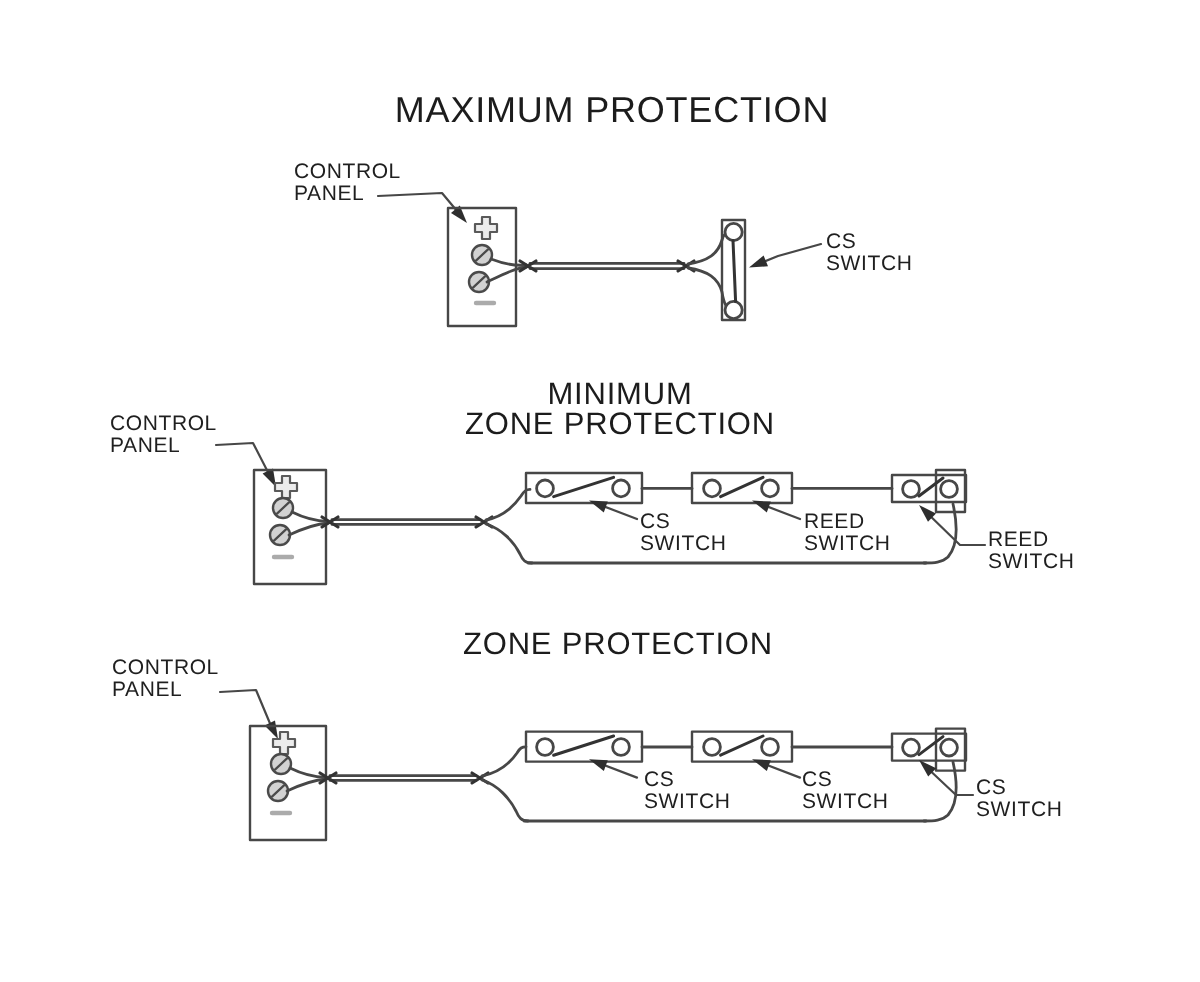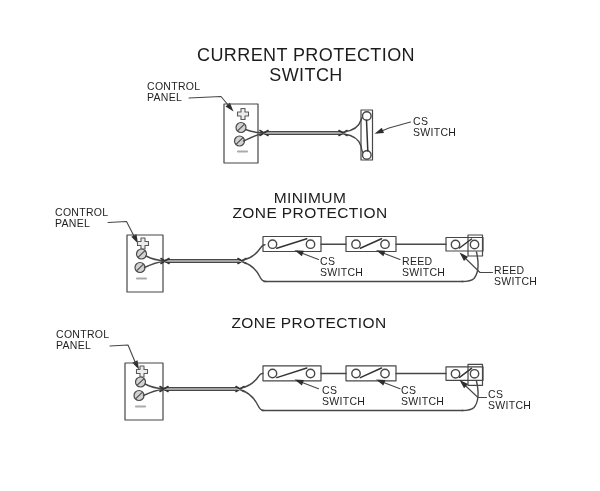--- a/index.html
+++ b/index.html
@@ -198,22 +198,21 @@
         <polygon points="376,379.6 385.4,380.1 383.4,385.5" fill="#2e2e2e" stroke="none"></polygon>
       </g>
       <g stroke-width="1.1">
         <path d="M486.5,397.5 L478,397.5 L461.5,382"></path>
         <polygon points="459.5,380 468.1,384.1 464.1,388.3" fill="#2e2e2e" stroke="none"></polygon>
       </g>
     </g>
   </svg>
 
   <div class="title t-big" style="left:156px; top:45px;">
-    <div class="tl">CURRENT PROTECTION</div>
-    <div class="tl">SWITCH</div>
+    <div class="tl">MAXIMUM PROTECTION</div>
   </div>
   <div class="lbl" style="left:147px; top:81px; width:58px;">CONTROL PANEL</div>
   <div class="lbl" style="left:413px; top:116px; width:48px;">CS SWITCH</div>
 
   <div class="title t-med" style="left:160px; top:190px;">
     <div class="tl">MINIMUM</div>
     <div class="tl">ZONE PROTECTION</div>
   </div>
   <div class="lbl" style="left:55px; top:207px; width:58px;">CONTROL PANEL</div>
   <div class="lbl" style="left:320px; top:256px; width:48px;">CS SWITCH</div>

